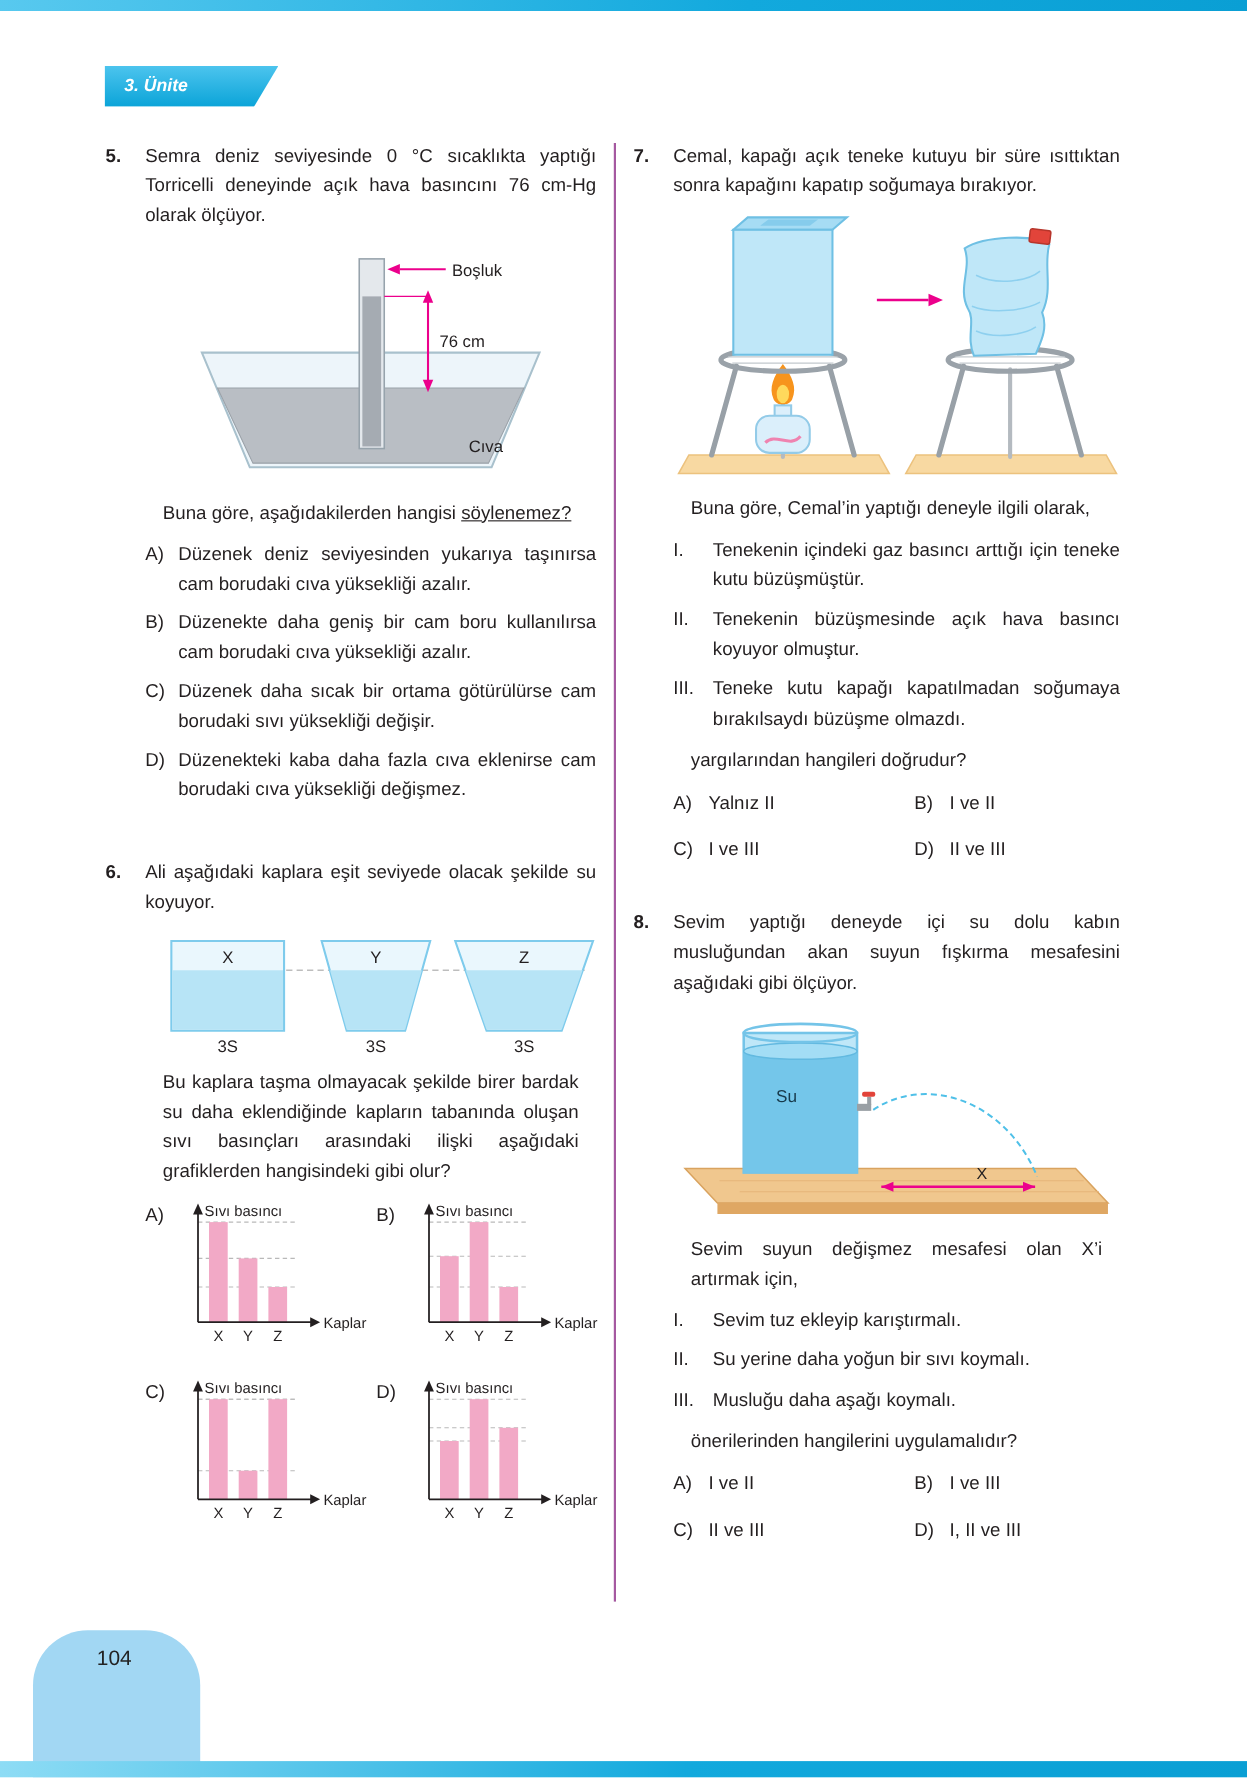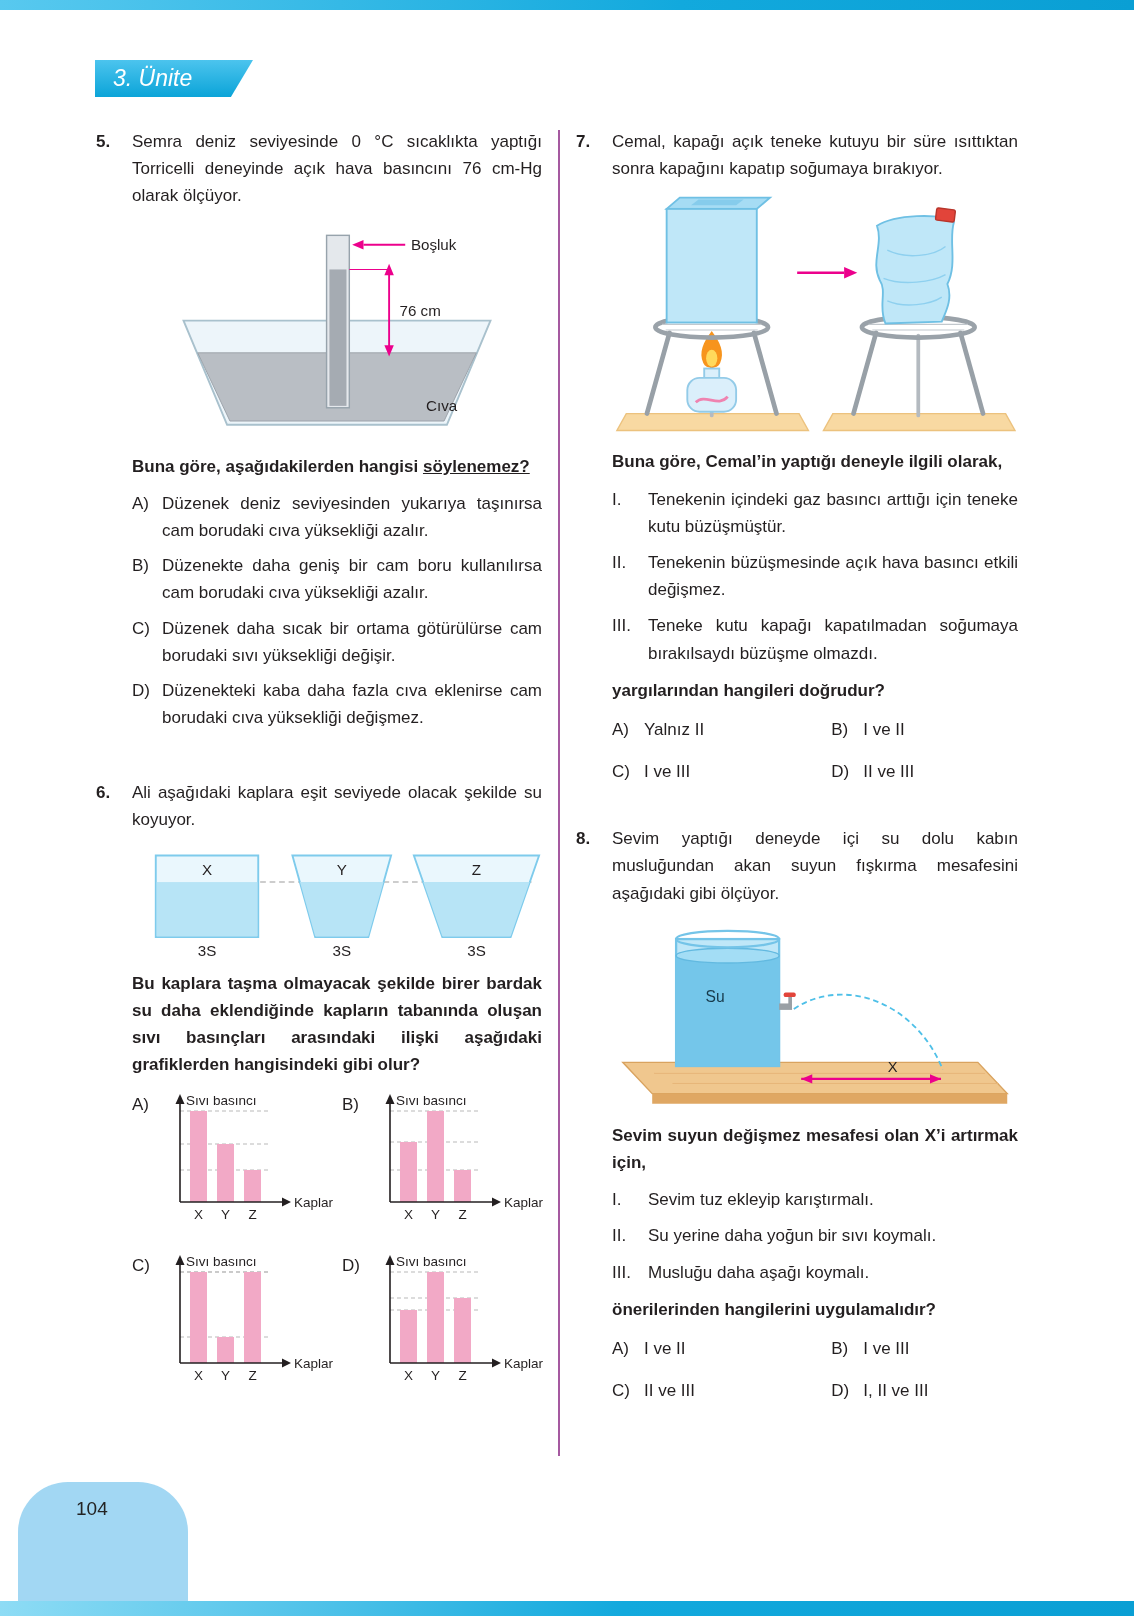--- a/index.html
+++ b/index.html
@@ -7,32 +7,32 @@
   html,body{width:1134px;height:1616px}
   body{position:relative;background:#fff;color:#231f20;
        font-family:"Liberation Sans",sans-serif;overflow:hidden}
 
   .top-bar{position:absolute;top:0;left:0;right:0;height:10px;
            background:linear-gradient(90deg,#58c9ef,#12a9dd 60%,#0a9fd4)}
   .unit-tab{position:absolute;top:60px;left:95px;width:158px;height:37px;
             background:linear-gradient(180deg,#4cc4ee,#0ba4d8);
             clip-path:polygon(0 0,100% 0,86% 100%,0 100%);
             display:flex;align-items:center;padding-left:18px}
-  .unit-tab span{color:#fff;font-weight:400;font-style:italic;font-size:23px}
+  .unit-tab span{color:#fff;font-weight:700;font-style:italic;font-size:16px}
 
   .columns{position:absolute;top:128px;left:96px;display:flex}
   .col-left{width:446px}
   .col-right{width:442px}
   .divider{width:2px;height:1326px;background:#a559a0;margin:2px 16px 0 16px}
 
   .q{display:flex}
   .qn{flex:0 0 36px;font-weight:700;font-size:17px;line-height:1.6}
   .qb{flex:1;min-width:0;font-size:17px;line-height:1.6}
   .jt{text-align:justify}
-  .stem{font-weight:700;text-align:justify;margin:10px 0}
+  .stem{font-weight:400;text-align:justify;margin:10px 16px}
   .ul-part{text-decoration:underline}
 
   .opt{display:flex;margin:8px 0}
   .opt .ol{flex:0 0 30px}
   .opt .ot{flex:1;text-align:justify}
 
   .ritem{display:flex;margin:9px 0}
   .ritem .rl{flex:0 0 36px}
   .ritem .rt{flex:1;text-align:justify}
 
@@ -43,21 +43,21 @@
   .fig{display:block;margin:10px auto}
   svg text{font-family:"Liberation Sans",sans-serif}
 
   .charts{display:grid;grid-template-columns:1fr 1fr;row-gap:18px;column-gap:4px;margin-top:12px}
   .chart-cell{display:flex;align-items:flex-start}
   .copt{flex:0 0 24px;font-size:17px;padding-top:1px}
 
   .q6-block{margin-top:40px}
   .q8-block{margin-top:40px}
 
-  .page-blob{position:absolute;left:18px;bottom:0;width:170px;height:134px;
+  .page-blob{position:absolute;left:30px;bottom:0;width:152px;height:134px;
              background:#a2d7f3;border-radius:50px 50px 0 0}
   .page-blob .pagenum{position:absolute;left:58px;top:16px;font-size:19px;color:#232323}
   .bottom-bar{position:absolute;bottom:0;left:0;right:0;height:15px;
               background:linear-gradient(90deg,#8edcf5,#12a9dd 55%,#0a9fd4)}
 </style>
 </head>
 <body>
 
 <div class="top-bar"></div>
 <div class="unit-tab">
@@ -262,21 +262,21 @@
         </svg>
 
         <p class="stem jt">Buna göre, Cemal’in yaptığı deneyle ilgili olarak,</p>
 
         <div class="ritem">
           <span class="rl">I.</span>
           <span class="rt">Tenekenin içindeki gaz basıncı arttığı için teneke kutu büzüşmüştür.</span>
         </div>
         <div class="ritem">
           <span class="rl">II.</span>
-          <span class="rt">Tenekenin büzüşmesinde açık hava basıncı etkili değişmez.</span>
+          <span class="rt">Tenekenin büzüşmesinde açık hava basıncı koyuyor olmuştur.</span>
         </div>
         <div class="ritem">
           <span class="rl">III.</span>
           <span class="rt">Teneke kutu kapağı kapatılmadan soğumaya bırakılsaydı büzüşme olmazdı.</span>
         </div>
 
         <p class="stem jt">yargılarından hangileri doğrudur?</p>
 
         <div class="ans-grid">
           <div class="ans">

